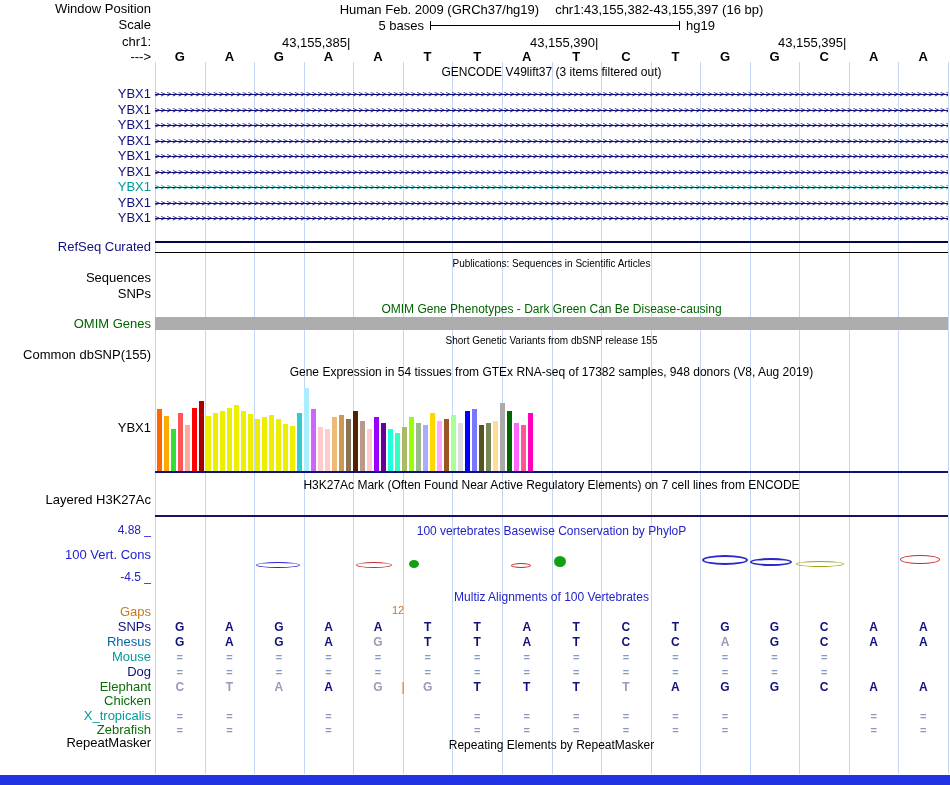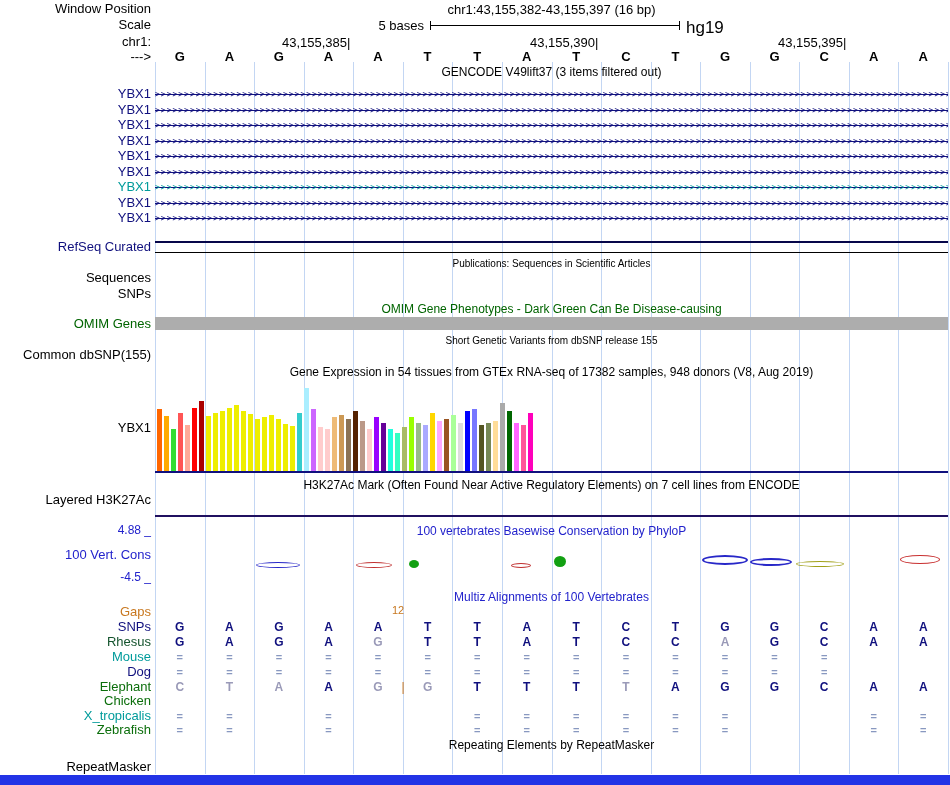--- a/index.html
+++ b/index.html
@@ -26,31 +26,32 @@
   .gtex-bar{position:absolute;width:5px;z-index:2;}
   .cons-mark{position:absolute;border-radius:50%;z-index:2;box-sizing:border-box;}
   .header-center{position:absolute;left:155px;width:793px;top:2px;display:flex;
                  justify-content:center;gap:16px;font-size:13px;z-index:2;}
   .coord{position:absolute;top:35px;font-size:13px;white-space:nowrap;z-index:2;}
   #scale-value{position:absolute;left:300px;width:124px;top:18px;text-align:right;
                font-size:13px;z-index:2;}
   #scale-bar{position:absolute;left:430px;top:21px;width:248px;height:9px;
              border-left:1px solid #000;border-right:1px solid #000;
              background:linear-gradient(#000,#000) 0 4px/100% 1px no-repeat;z-index:2;}
-  #scale-hg19{position:absolute;left:686px;top:18px;font-size:17px;z-index:2;}
+  #scale-hg19{position:absolute;left:686px;top:18px;font-size:13px;z-index:2;}
   #footer-bar{position:absolute;left:0;top:775px;width:950px;height:10px;
               background:#2233E6;z-index:2;}
 </style>
 </head>
 <body>
 
 <div id="page">
 
   <div class="lbl" style="top:2px">Window Position</div>
   <div class="header-center">
+    <span>Human Feb. 2009 (GRCh37/hg19)</span>
     <span>chr1:43,155,382-43,155,397 (16 bp)</span>
   </div>
 
   <div class="lbl" style="top:18px">Scale</div>
   <div id="scale-value">5 bases</div>
   <div id="scale-bar"></div>
   <div id="scale-hg19">hg19</div>
 
   <div class="lbl" style="top:35px">chr1:</div>
   <div class="coord" style="left:282px">43,155,385|</div>
@@ -84,21 +85,21 @@
   <div class="hline" style="top:515px;height:2px;background:#201060"></div>
 
   <div class="lbl blue" style="top:524px;font-size:12px">4.88 _</div>
   <div class="ctitle blue" style="top:525px">100 vertebrates Basewise Conservation by PhyloP</div>
   <div class="lbl blue" style="top:548px">100 Vert. Cons</div>
   <div class="lbl blue" style="top:571px;font-size:12px">-4.5 _</div>
 
   <div class="ctitle blue" style="top:591px">Multiz Alignments of 100 Vertebrates</div>
 
   <div class="ctitle" style="top:739px">Repeating Elements by RepeatMasker</div>
-  <div class="lbl" style="top:760px">RepeatMasker</div>
+  <div class="lbl" style="top:736px">RepeatMasker</div>
 
   <div id="footer-bar"></div>
 <div class="guideline" style="left: 155px; top: 62px; height: 712px;"></div>
     <div class="guideline" style="left: 204.562px; top: 62px; height: 712px;"></div>
     <div class="guideline" style="left: 254.125px; top: 62px; height: 712px;"></div>
     <div class="guideline" style="left: 303.688px; top: 62px; height: 712px;"></div>
     <div class="guideline" style="left: 353.25px; top: 62px; height: 712px;"></div>
     <div class="guideline" style="left: 402.812px; top: 62px; height: 712px;"></div>
     <div class="guideline" style="left: 452.375px; top: 62px; height: 712px;"></div>
     <div class="guideline" style="left: 501.938px; top: 62px; height: 712px;"></div>
@@ -220,21 +221,21 @@
     <div class="aln-base" style="left: 477.156px; top: 621px; color: rgb(16, 16, 126);">T</div>
     <div class="aln-base" style="left: 526.719px; top: 621px; color: rgb(16, 16, 126);">A</div>
     <div class="aln-base" style="left: 576.281px; top: 621px; color: rgb(16, 16, 126);">T</div>
     <div class="aln-base" style="left: 625.844px; top: 621px; color: rgb(16, 16, 126);">C</div>
     <div class="aln-base" style="left: 675.406px; top: 621px; color: rgb(16, 16, 126);">T</div>
     <div class="aln-base" style="left: 724.969px; top: 621px; color: rgb(16, 16, 126);">G</div>
     <div class="aln-base" style="left: 774.531px; top: 621px; color: rgb(16, 16, 126);">G</div>
     <div class="aln-base" style="left: 824.094px; top: 621px; color: rgb(16, 16, 126);">C</div>
     <div class="aln-base" style="left: 873.656px; top: 621px; color: rgb(16, 16, 126);">A</div>
     <div class="aln-base" style="left: 923.219px; top: 621px; color: rgb(16, 16, 126);">A</div>
-    <div class="lbl" style="top: 635px; color: #14532d;">Rhesus</div>
+    <div class="lbl" style="top: 635px; color: #0369a1;">Rhesus</div>
     <div class="aln-base" style="left: 179.781px; top: 636px; color: rgb(16, 16, 126);">G</div>
     <div class="aln-base" style="left: 229.344px; top: 636px; color: rgb(16, 16, 126);">A</div>
     <div class="aln-base" style="left: 278.906px; top: 636px; color: rgb(16, 16, 126);">G</div>
     <div class="aln-base" style="left: 328.469px; top: 636px; color: rgb(16, 16, 126);">A</div>
     <div class="aln-base" style="left: 378.031px; top: 636px; color: rgb(154, 154, 184);">G</div>
     <div class="aln-base" style="left: 427.594px; top: 636px; color: rgb(16, 16, 126);">T</div>
     <div class="aln-base" style="left: 477.156px; top: 636px; color: rgb(16, 16, 126);">T</div>
     <div class="aln-base" style="left: 526.719px; top: 636px; color: rgb(16, 16, 126);">A</div>
     <div class="aln-base" style="left: 576.281px; top: 636px; color: rgb(16, 16, 126);">T</div>
     <div class="aln-base" style="left: 625.844px; top: 636px; color: rgb(16, 16, 126);">C</div>

